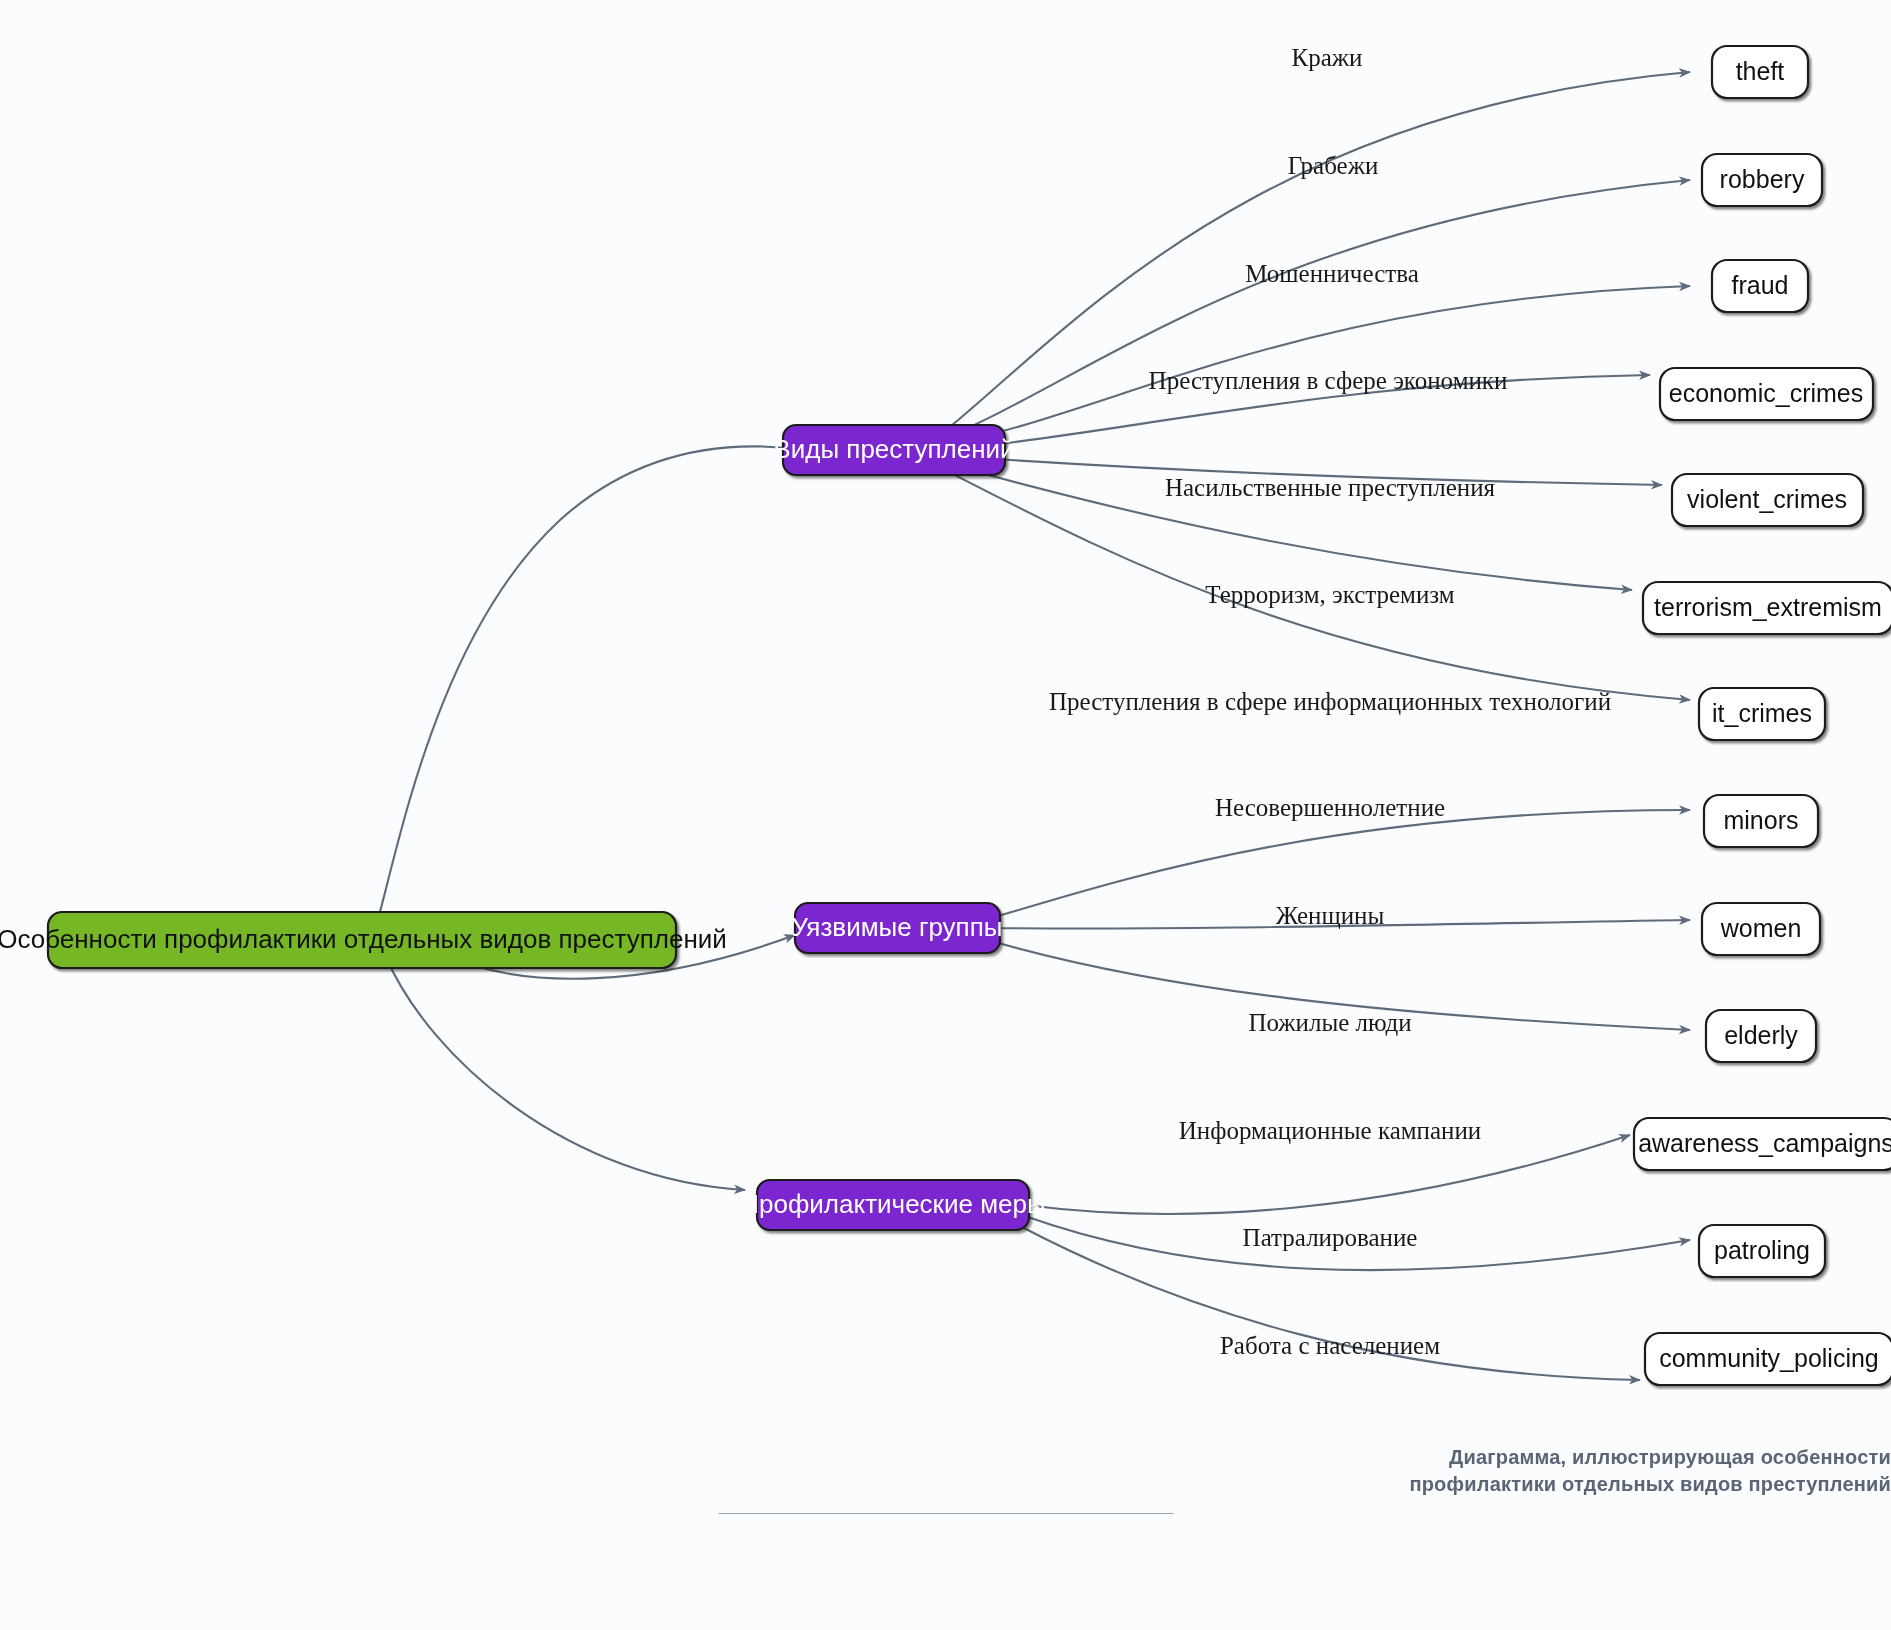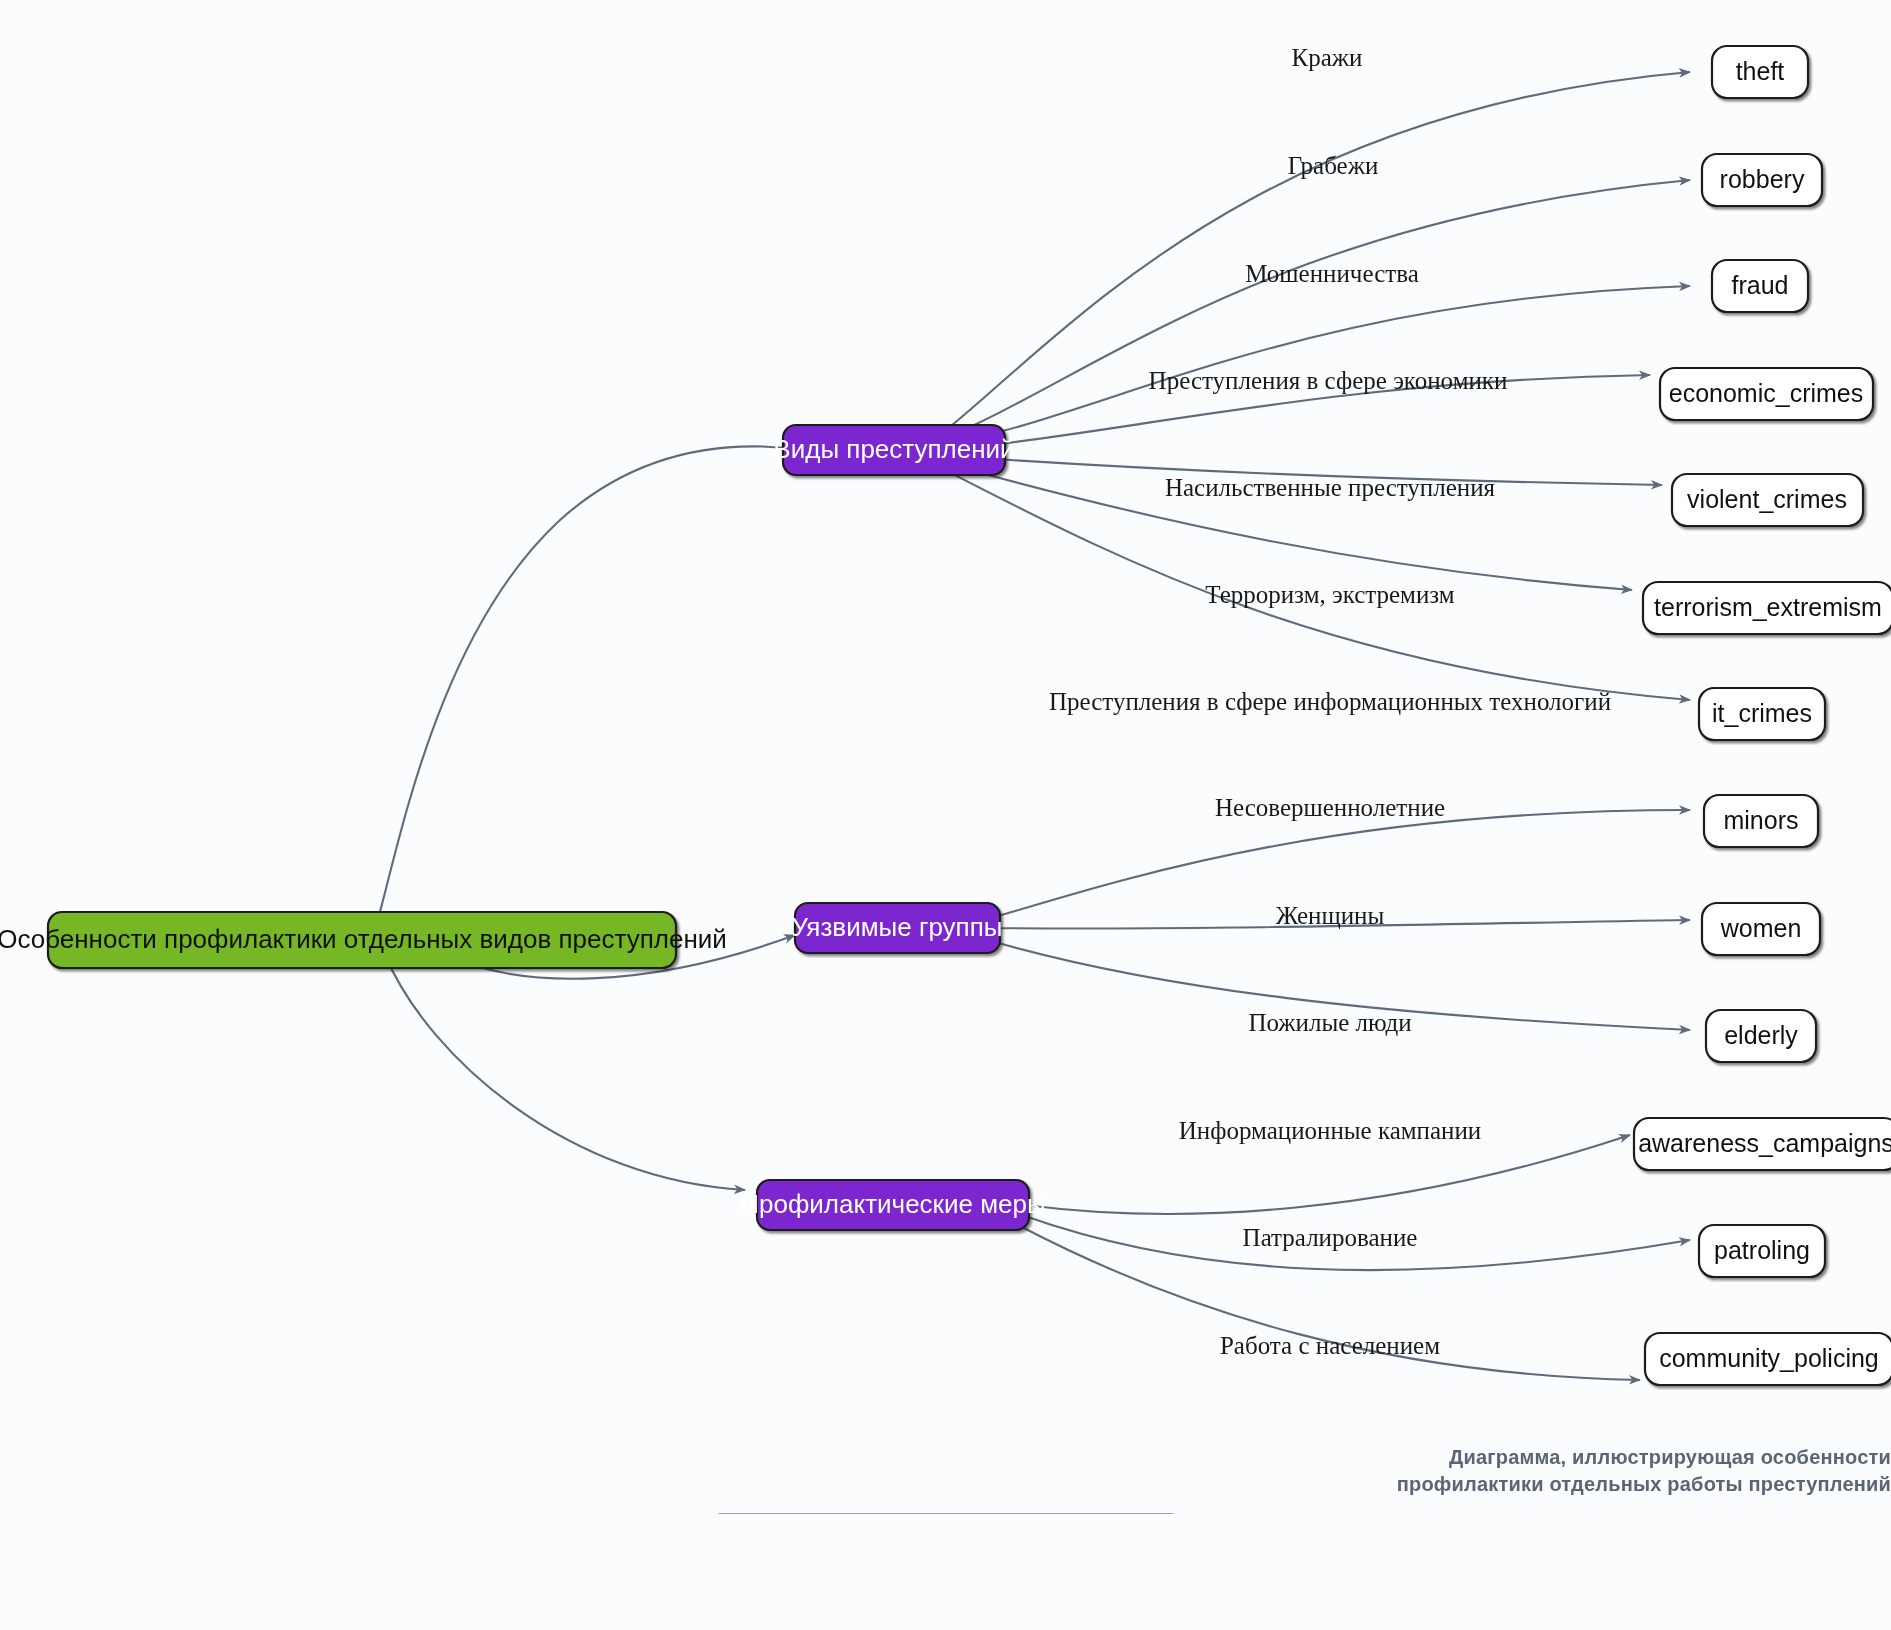--- a/index.html
+++ b/index.html
@@ -142,17 +142,17 @@
       <text class="node-label leaflbl" x="1762" y="1252">patroling</text>
     </g>
     <g>
       <rect class="node-rect leaf" x="1645" y="1333" width="248" height="52" rx="15" ry="15" filter="url(#nodeshadow)"></rect>
       <text class="node-label leaflbl" x="1769" y="1360">community_policing</text>
     </g>
   </svg>
 
   <div class="caption cap-title">
     <span>Диаграмма, иллюстрирующая особенности</span><br>
-    <span>профилактики отдельных работы преступлений</span>
+    <span>профилактики отдельных видов преступлений</span>
   </div>
   <div class="cap-rule"></div>
 
 </div>
 
 </body></html>

